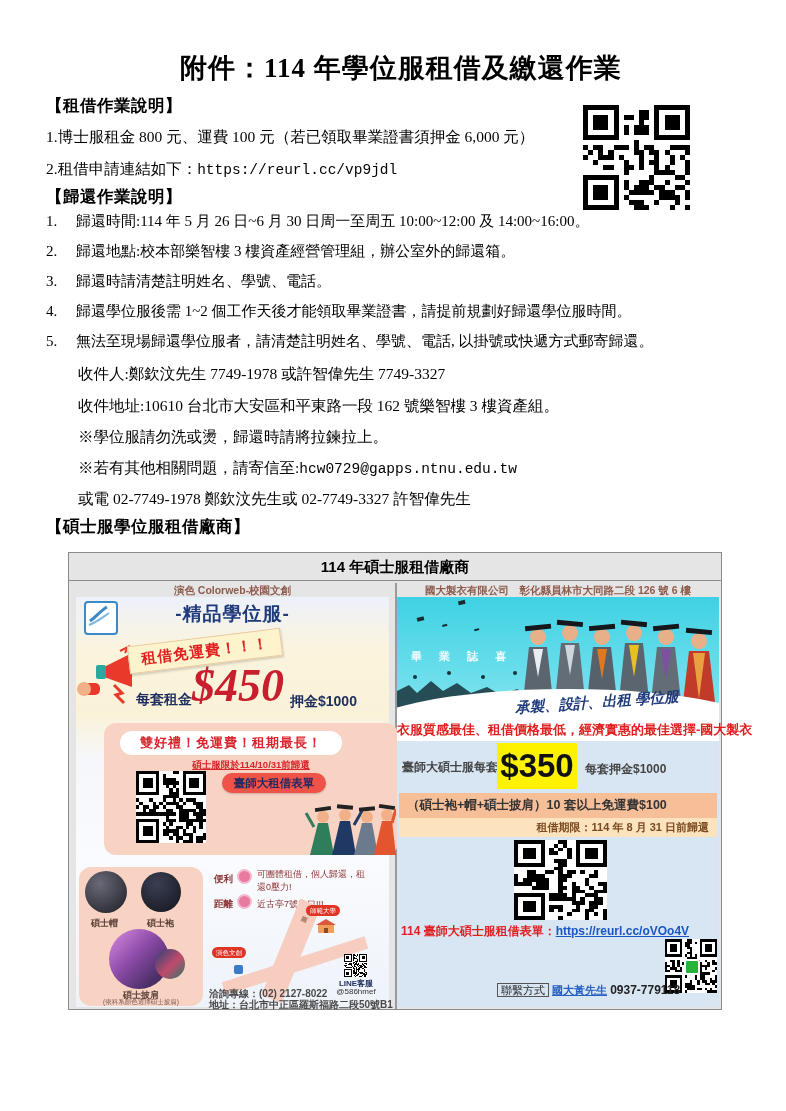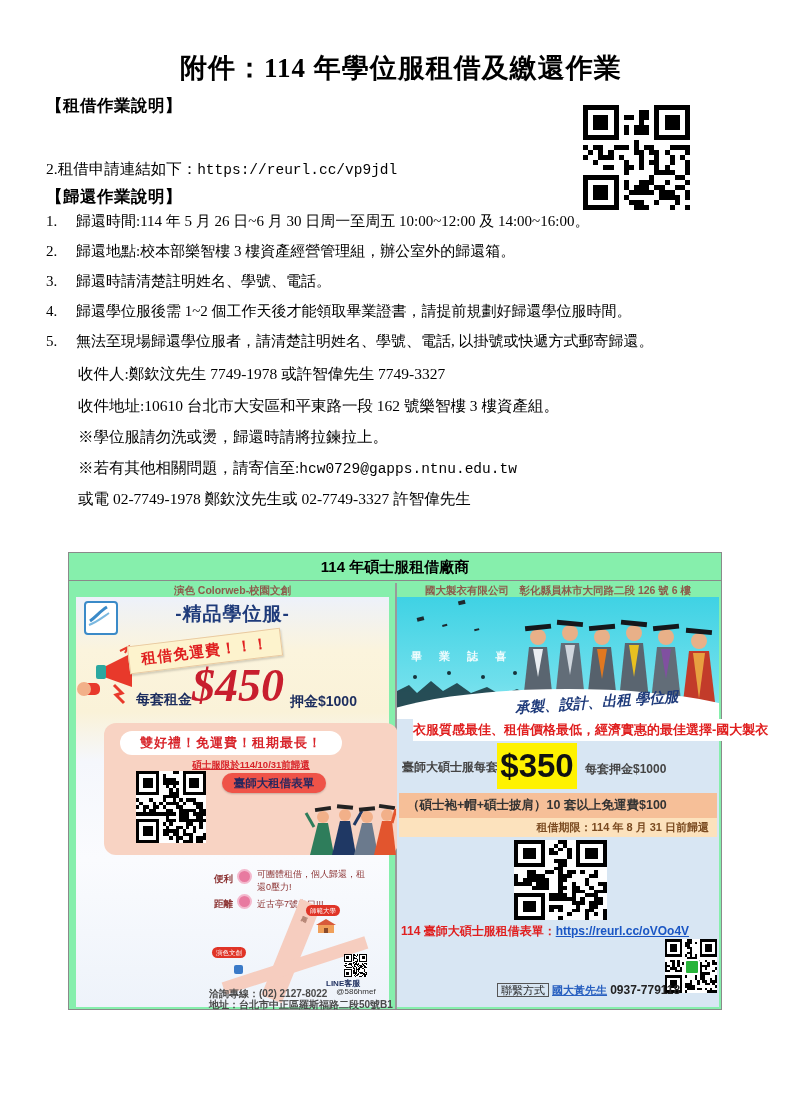--- a/index.html
+++ b/index.html
@@ -11,21 +11,21 @@
   .sec-h{left:46px;font-size:16.5px;font-weight:bold;letter-spacing:.5px;}
   .doc-line{left:46px;font-size:15.5px;white-space:nowrap;}
   .doc-row{left:46px;font-size:15px;white-space:nowrap;}
   .doc-row .num{display:inline-block;width:30px;}
   .doc-sub{left:78px;font-size:15.5px;white-space:nowrap;}
   .plain-link{color:#000;text-decoration:none;font-family:"Liberation Mono","DejaVu Sans Mono",monospace;font-size:14.5px;}
   
   .qr{background:#fff;}
   .qr svg{display:block;}
   
-  .vendor-box{left:68px;top:552px;width:652px;height:456px;border:1.5px solid #8a8a8a;background:#86efac;
+  .vendor-box{left:68px;top:552px;width:652px;height:456px;border:1.5px solid #8a8a8a;background:#e5e5e5;
               font-family:"Liberation Sans","DejaVu Sans",sans-serif;}
   .vb-title{left:0;top:0;width:100%;height:28px;line-height:28px;text-align:center;
             font-size:15px;font-weight:bold;border-bottom:1.5px solid #8a8a8a;box-sizing:border-box;}
   .vb-divider{left:326px;top:30px;width:1.5px;height:426px;background:#9a9a9a;}
   .col-h{top:31px;font-size:10.5px;font-weight:bold;color:#8d5b4c;text-align:center;white-space:nowrap;}
   
   .lf{left:7px;top:44px;width:313px;height:410px;
       background:linear-gradient(180deg,#edf1fa 0%,#fbf4dd 13%,#faf2d8 28%,#f5f7fc 40%,#fafbfe 64%,#eef3fa 100%);}
   .lf-logo{left:8px;top:4px;width:30px;height:30px;background:#fff;border:2px solid #3a8ac8;border-radius:4px;}
   .lf-title{left:0;top:4px;width:100%;text-align:center;font-size:19px;font-weight:bold;color:#1e3a7a;letter-spacing:1px;}
@@ -45,30 +45,30 @@
   .circ{border-radius:50%;}
   .ph-label{font-size:9px;color:#5a4038;font-weight:bold;}
   .feat-label{font-size:9.5px;font-weight:bold;color:#8a3030;}
   .feat-icon{display:inline-block;width:11px;height:11px;border-radius:50%;background:#e87aa0;
              border:2px solid #f3b8cd;vertical-align:-2px;}
   .feat-text{font-size:9px;color:#8a3030;}
   .road{position:absolute;background:#f6cdbf;}
   .pin{position:absolute;background:#e03427;color:#fff;font-size:6.5px;line-height:9px;padding:1px 4px;
        border-radius:6px;white-space:nowrap;}
   .lf-contact{font-size:10px;font-weight:bold;color:#4a4a4a;white-space:nowrap;}
-  .line-label{font-size:8px;font-weight:bold;color:#1c2d5e;}
+  .line-label{font-size:8px;font-weight:bold;color:#1c2d5e;text-align:center;}
   .line-id{font-size:8px;color:#333;text-align:center;}
   
   .rf{left:328px;top:44px;width:322px;height:410px;background:#d8e6f3;}
   .rf-hero{left:0;top:0;width:100%;height:122px;background:linear-gradient(180deg,#3fd2e4,#6fdfec 70%,#8ce7f0);overflow:hidden;}
   .rf-hero-text{left:14px;top:52px;font-size:11px;font-weight:bold;color:rgba(255,255,255,.9);letter-spacing:7px;}
   .rf-arc{left:-40px;top:92px;width:420px;height:90px;background:#fff;border-radius:50%;}
   .rf-arc-banner{left:118px;top:96px;font-size:14.5px;font-weight:bold;font-style:italic;color:#1e3a7a;
                  transform:rotate(-4deg);white-space:nowrap;}
-  .rf-tagline{left:16px;top:122px;width:100%;height:22px;background:#fff;text-align:center;line-height:22px;
+  .rf-tagline{left:0;top:122px;width:100%;height:22px;background:#fff;text-align:center;line-height:22px;
               font-size:13px;font-weight:bold;color:#e01f1f;white-space:nowrap;}
   .rf-body{left:0;top:144px;width:100%;height:266px;}
   .rf-price-label{font-size:12px;font-weight:bold;color:#444;}
   .rf-price-box{left:100px;top:2px;width:80px;height:46px;background:#fff200;text-align:center;line-height:46px;
                 font-size:33px;font-weight:bold;color:#111;}
   .rf-salmon{left:2px;top:52px;width:318px;height:25px;background:#f6bf98;line-height:25px;
              font-size:12.5px;font-weight:bold;color:#333;padding-left:8px;box-sizing:border-box;}
   .rf-peach{left:2px;top:77px;width:318px;height:19px;background:#fce2bd;line-height:19px;text-align:right;
             font-size:11px;font-weight:bold;color:#7a4a20;padding-right:8px;box-sizing:border-box;}
   .rf-form{left:4px;top:182px;font-size:12px;font-weight:bold;white-space:nowrap;}
@@ -83,20 +83,21 @@
                    10px 26px 0 -2px #1d2a30,52px 24px 0 -1px #1d2a30,84px 2px 0 -2px #1d2a30;}
 </style>
 </head>
 <body>
 
 <div id="page">
 
   <div class="abs doc-title">附件：114 年學位服租借及繳還作業</div>
 
   <div class="abs sec-h" style="top:95px">【租借作業說明】</div>
+  <div class="abs doc-line" style="top:127px">1.博士服租金 800 元、運費 100 元（若已領取畢業證書須押金 6,000 元）</div>
   <div class="abs doc-line" style="top:159px">
     <span>2.租借申請連結如下：</span><a class="plain-link" href="#">https://reurl.cc/vp9jdl</a>
   </div>
 
   <div class="abs qr" style="left:583px;top:105px;width:107px;height:105px">
       <svg viewBox="0 0 21 21" width="100%" height="100%" preserveAspectRatio="none" shape-rendering="crispEdges" fill="#000">
         <path fill-rule="evenodd" d="M0 0h7v7h-7zM1 1v5h5v-5z"></path>
         <rect x="2" y="2" width="3" height="3"></rect>
         <path fill-rule="evenodd" d="M14 0h7v7h-7zM15 1v5h5v-5z"></path>
         <rect x="16" y="2" width="3" height="3"></rect>
@@ -223,20 +224,21 @@
   <div class="abs doc-row" style="top:332px"><span class="num">5.</span><span>無法至現場歸還學位服者，請清楚註明姓名、學號、電話, 以掛號或快遞方式郵寄歸還。</span></div>
 
   <div class="abs doc-sub" style="top:364px">收件人:鄭欽汶先生 7749-1978 或許智偉先生 7749-3327</div>
   <div class="abs doc-sub" style="top:396px">收件地址:10610 台北市大安區和平東路一段 162 號樂智樓 3 樓資產組。</div>
   <div class="abs doc-sub" style="top:427px">※學位服請勿洗或燙，歸還時請將拉鍊拉上。</div>
   <div class="abs doc-sub" style="top:458px">
     <span>※若有其他相關問題，請寄信至:</span><a class="plain-link" href="#">hcw0729@gapps.ntnu.edu.tw</a>
   </div>
   <div class="abs doc-sub" style="top:489px">或電 02-7749-1978 鄭欽汶先生或 02-7749-3327 許智偉先生</div>
 
+  <div class="abs sec-h" style="top:516px">【碩士服學位服租借廠商】</div>
 
   <div class="abs vendor-box">
     <div class="abs vb-title">114 年碩士服租借廠商</div>
     <div class="abs vb-divider"></div>
     <div class="abs col-h" style="left:7px;width:313px">演色 Colorweb-校園文創</div>
     <div class="abs col-h" style="left:328px;width:322px">國大製衣有限公司　彰化縣員林市大同路二段 126 號 6 樓</div>
 
     <div class="abs lf">
       <div class="abs lf-logo">
         <svg width="26" height="26" viewBox="0 0 26 26">
@@ -428,20 +430,30 @@
               <circle cx="65" cy="20" r="6" fill="#f2b089"></circle>
               <rect x="57" y="10" width="16" height="4" fill="#222" transform="rotate(-6 65 12)"></rect>
             <polygon points="72,58 80,24 90,24 94,58" fill="#e2552e"></polygon>
               <circle cx="85" cy="18" r="6" fill="#f2b089"></circle>
               <rect x="77" y="8" width="16" height="4" fill="#222" transform="rotate(8 85 10)"></rect>
               <line x1="90" y1="26" x2="94" y2="12" stroke="#e2552e" stroke-width="3"></line>
           </g>
         </svg>
       </div>
 
+      <div class="abs pinkbox" style="left:3px;top:270px;width:124px;height:139px">
+        <div class="abs circ" style="left:6px;top:4px;width:42px;height:42px;background:radial-gradient(circle at 35% 30%,#6a6a78,#1d1d24)"></div>
+        <div class="abs circ" style="left:62px;top:5px;width:40px;height:40px;background:radial-gradient(circle at 40% 30%,#3a3f52,#14141c)"></div>
+        <div class="abs ph-label" style="left:12px;top:50px">碩士帽</div>
+        <div class="abs ph-label" style="left:68px;top:50px">碩士袍</div>
+        <div class="abs circ" style="left:30px;top:62px;width:60px;height:60px;background:linear-gradient(135deg,#c97fd4 10%,#8a4aa6 45%,#4a2f66 80%)"></div>
+        <div class="abs circ" style="left:76px;top:82px;width:30px;height:30px;background:linear-gradient(135deg,#26427a,#c04a6a 55%,#2a7a6a)"></div>
+        <div class="abs ph-label" style="left:0;top:122px;width:100%;text-align:center">碩士披肩</div>
+        <div class="abs" style="left:0;top:131px;width:100%;text-align:center;font-size:6.5px;color:#7a5a50">(依科系顏色選擇碩士披肩)</div>
+      </div>
 
       <div class="abs" style="left:138px;top:271px;width:172px">
         <span class="feat-label">便利</span>
         <span class="feat-icon"></span>
         <span class="feat-text" style="display:inline-block;width:116px;vertical-align:top">可團體租借，個人歸還，租還0壓力!</span>
       </div>
       <div class="abs" style="left:138px;top:296px;width:172px">
         <span class="feat-label">距離</span>
         <span class="feat-icon"></span>
         <span class="feat-text">近古亭7號出口!!!</span>

